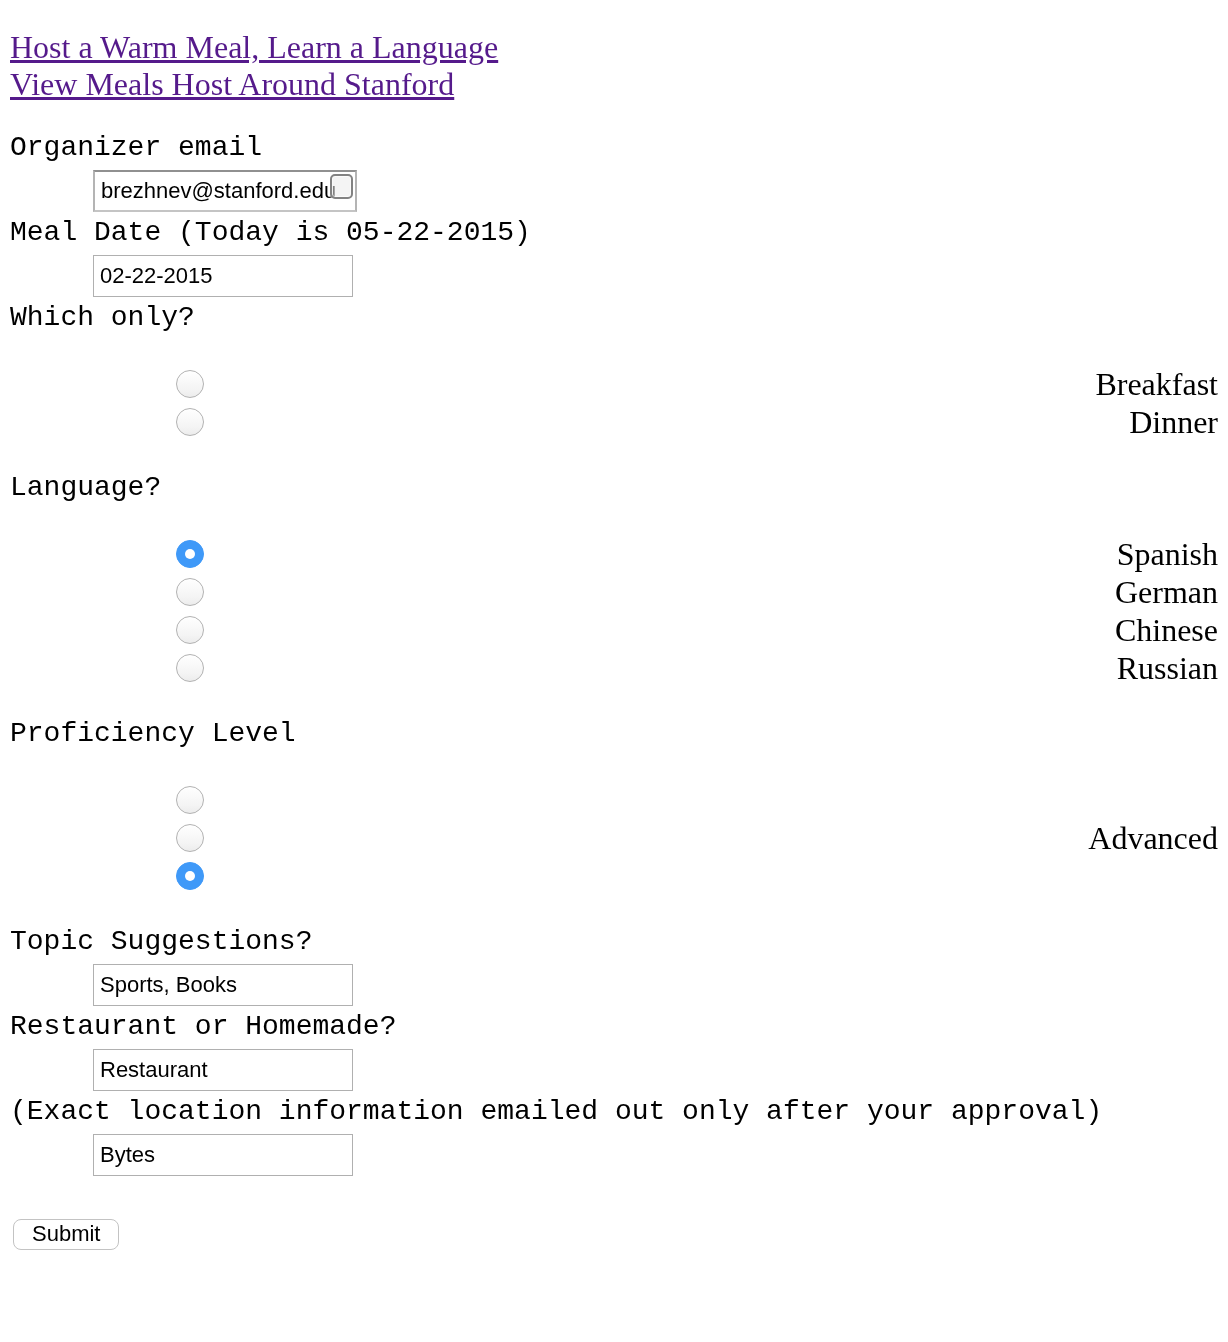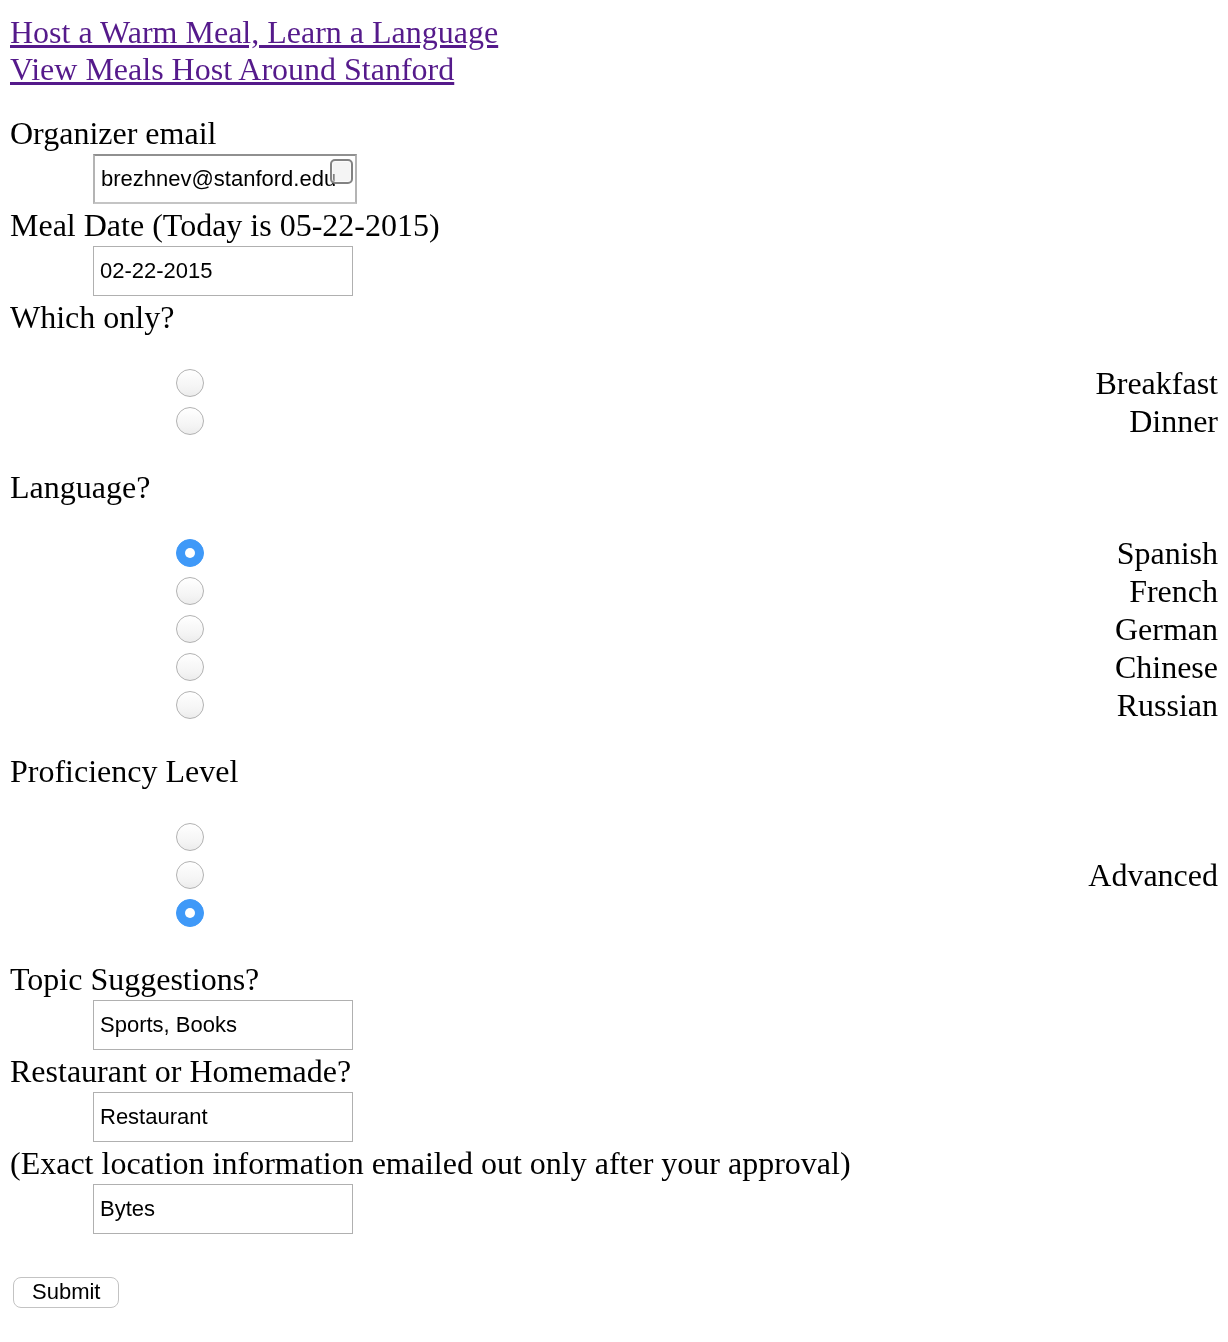--- a/index.html
+++ b/index.html
@@ -17,45 +17,46 @@
   }
   body {
     width: 1228px;
     min-height: 1342px;
     padding: 14px 10px 20px 10px;
     font-family: "Liberation Serif", "DejaVu Serif", serif;
     font-size: 32px;
     color: var(--text-color);
   }
   
-  .links { margin: 0 0 26px 0; }
+  .links { margin: 15px 0 26px 0; }
   .links a {
     display: inline-block;
     color: var(--link-color);
     text-decoration: underline;
     font-size: 32px;
     line-height: 34px;
     cursor: pointer;
   }
   
   .field-label {
-    font-size: 32px;
+    font-size: 28px;
     line-height: 38px;
     white-space: nowrap;
+    font-family: Liberation Mono, monospace;
   }
   
   .input-row {
     margin-left: 83px;
     padding: 2px 0;
     position: relative;
     width: 270px;
   }
   .text-input {
     width: 260px;
-    height: 50px;
+    height: 42px;
     border: 1px solid var(--input-border-color);
     background: #ffffff;
     font-family: "Liberation Sans", "DejaVu Sans", sans-serif;
     font-size: 22px;
     color: #000;
     padding: 2px 5px 2px 6px;
     outline: none;
     border-radius: 0;
   }
   .email-input {
@@ -162,24 +163,20 @@
 </div>
 
 <div class="field-label">Language?</div>
 <div class="radio-group">
   <div class="radio-row">
     <span class="radio checked"></span>
     <span class="radio-label">Spanish</span>
   </div>
   <div class="radio-row">
     <span class="radio"></span>
-    <span class="radio-label">French</span>
-  </div>
-  <div class="radio-row">
-    <span class="radio"></span>
     <span class="radio-label">German</span>
   </div>
   <div class="radio-row">
     <span class="radio"></span>
     <span class="radio-label">Chinese</span>
   </div>
   <div class="radio-row">
     <span class="radio"></span>
     <span class="radio-label">Russian</span>
   </div>

